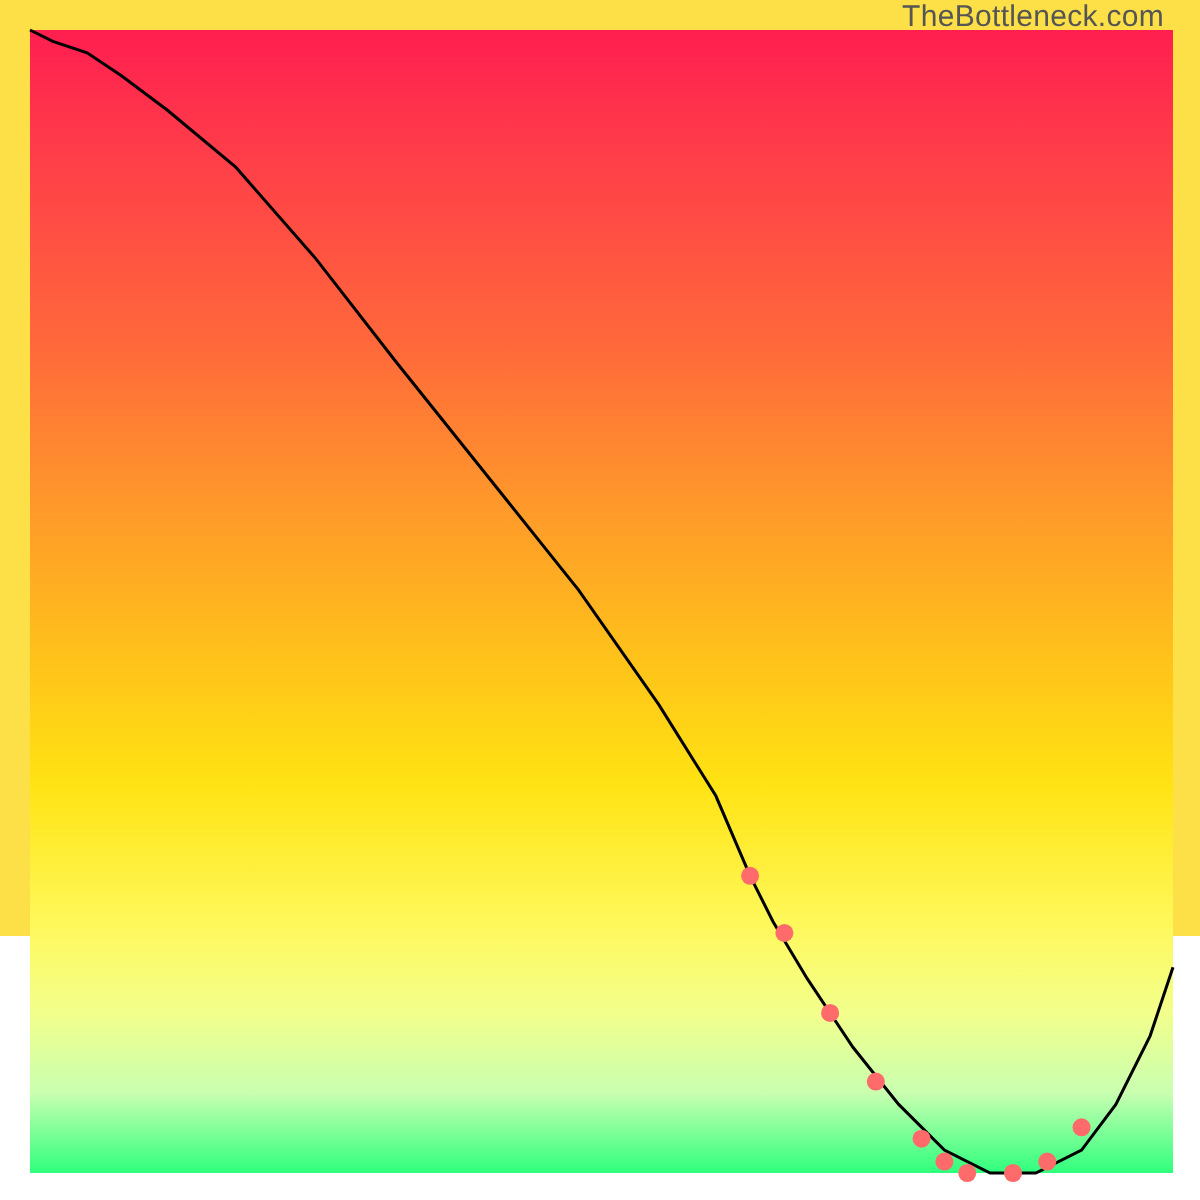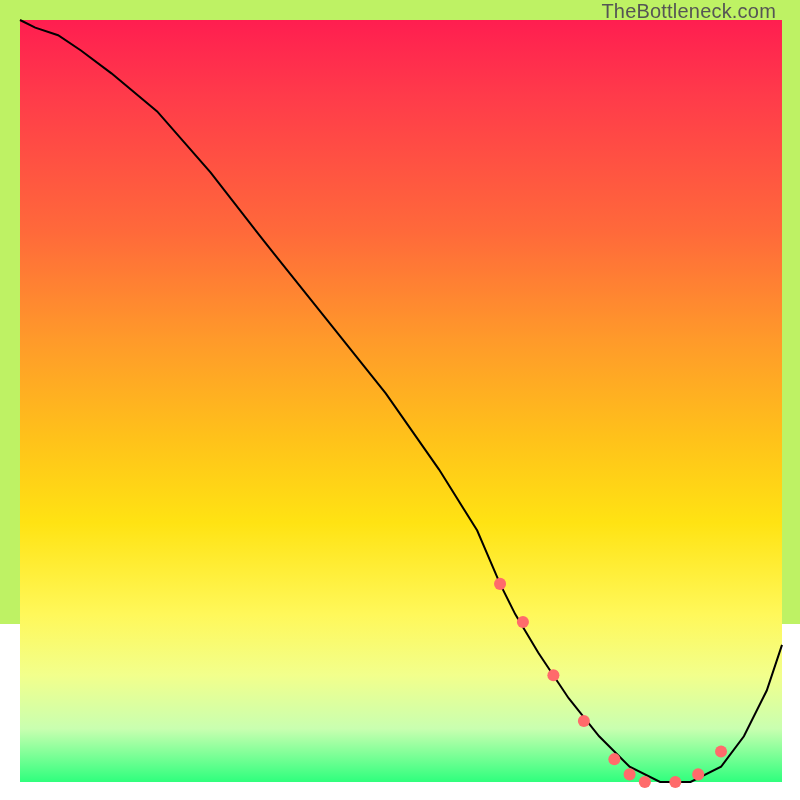--- a/index.html
+++ b/index.html
@@ -8,21 +8,21 @@
     width: 800px;
     height: 800px;
     overflow: hidden;
     font-family: Arial, Helvetica, sans-serif;
     background: #fff;
   }
   .stage {
     position: relative;
     width: 800px;
     height: 624px;
-    background: #bef264;
+    background: #fde047;
   }
   .plot {
     position: absolute;
     left: 20px;
     top: 20px;
     width: 762px;   
     height: 762px;
   }
   .gradient {
     position: absolute;

